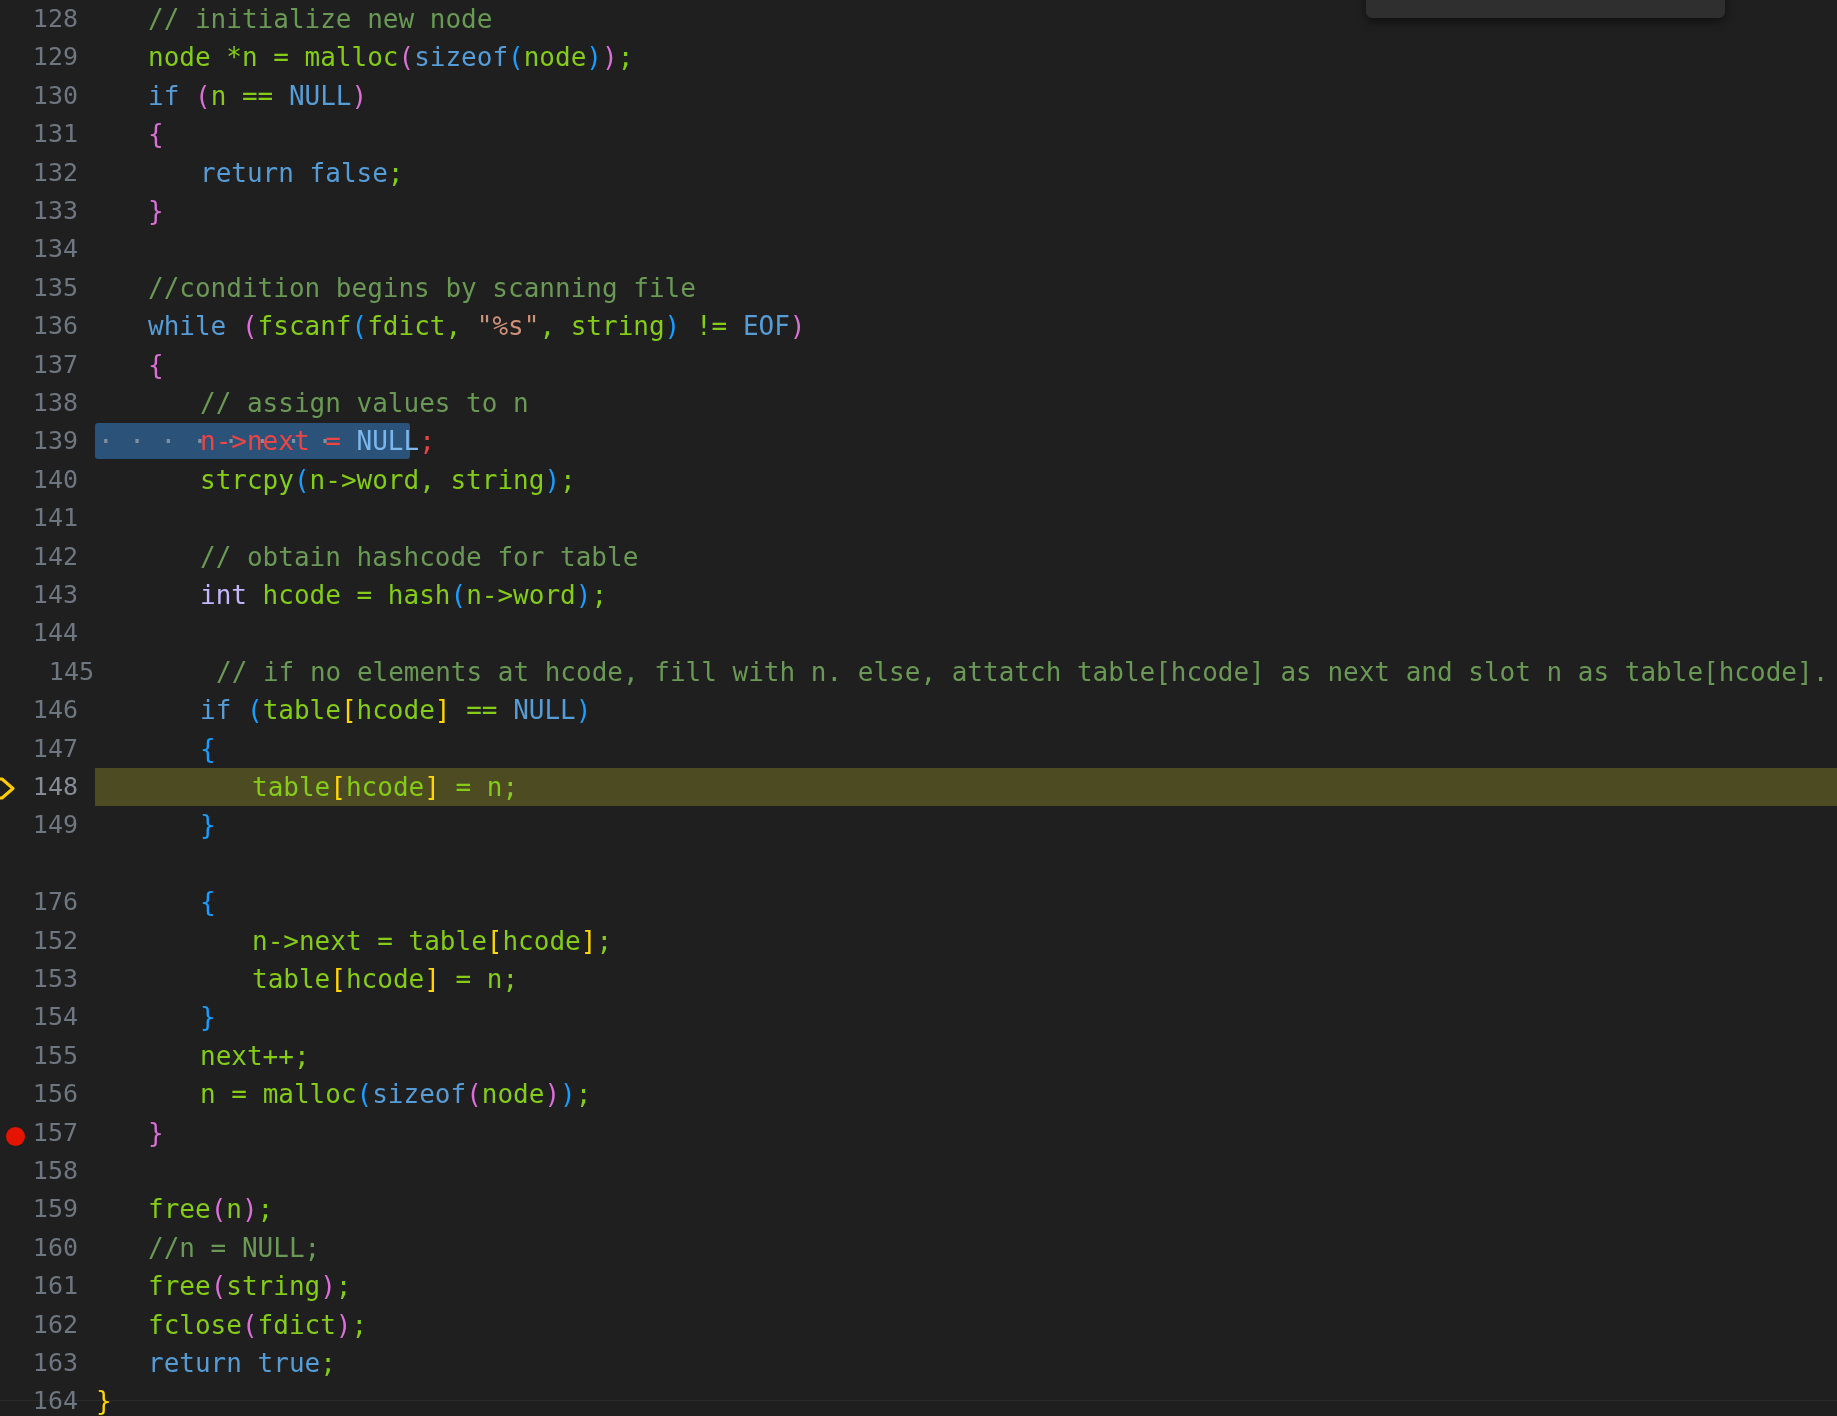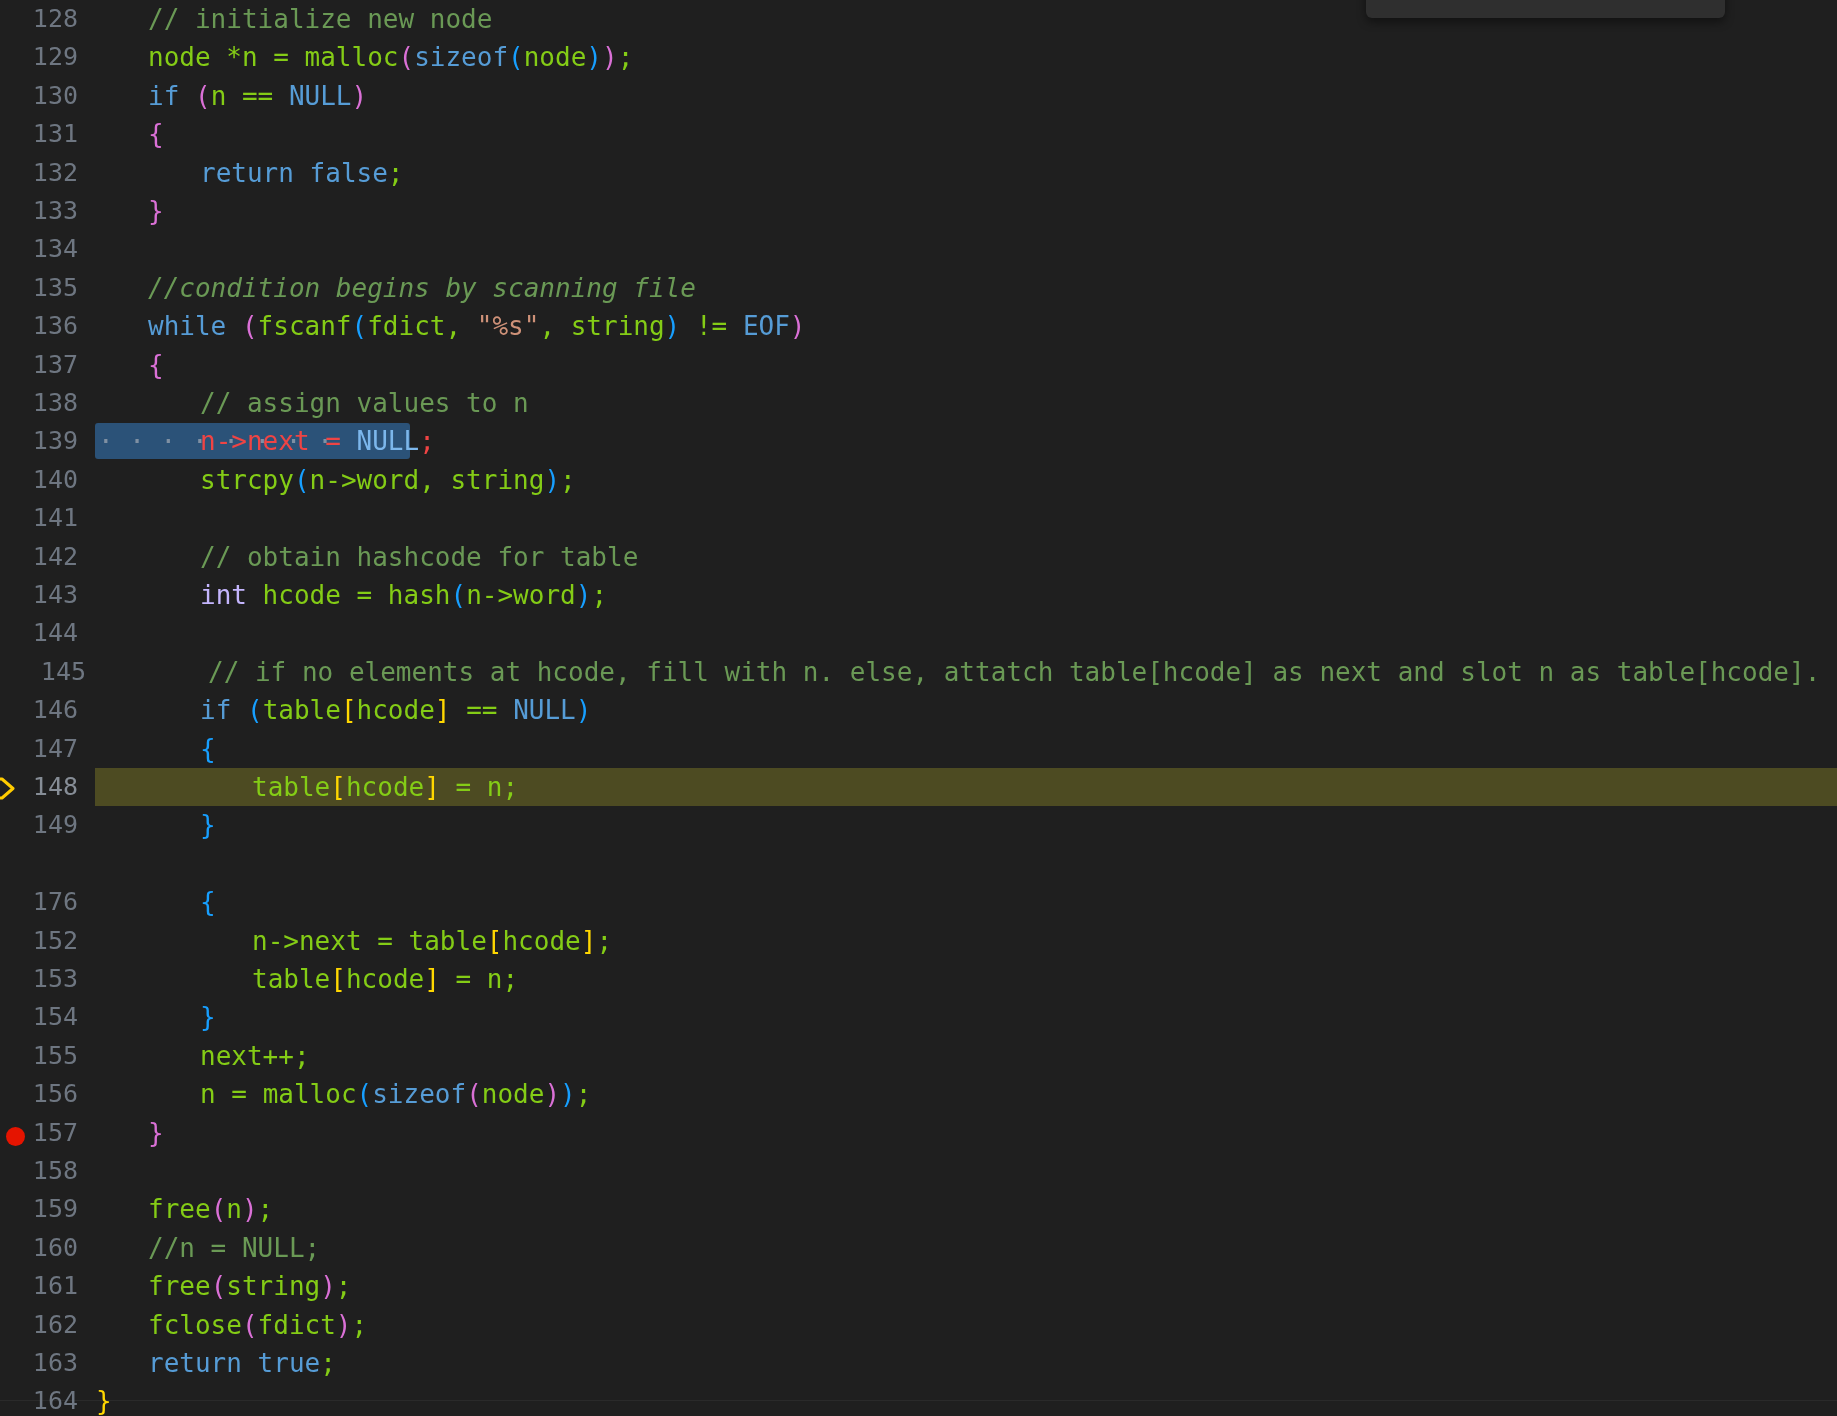--- a/index.html
+++ b/index.html
@@ -170,31 +170,31 @@
 <div id="editor">
 
   <div id="code-area">
       <div class="code-line" style="top: 0px; position: absolute; left: 0px; right: 0px;"><div class="gutter">128</div><div class="code-text" style="left: 148px;"><span class="t-comment">// initialize new node</span></div></div>
       <div class="code-line" style="top: 38.4px; position: absolute; left: 0px; right: 0px;"><div class="gutter">129</div><div class="code-text" style="left: 148px;"><span class="t-plain">node </span><span class="t-plain">*n = </span><span class="t-plain">malloc</span><span class="b2">(</span><span class="t-keyword">sizeof</span><span class="b3">(</span><span class="t-plain">node</span><span class="b3">)</span><span class="b2">)</span><span class="t-plain">;</span></div></div>
       <div class="code-line" style="top: 76.8px; position: absolute; left: 0px; right: 0px;"><div class="gutter">130</div><div class="code-text" style="left: 148px;"><span class="t-keyword">if</span><span class="t-plain"> </span><span class="b2">(</span><span class="t-plain">n == </span><span class="t-const">NULL</span><span class="b2">)</span></div></div>
       <div class="code-line" style="top: 115.2px; position: absolute; left: 0px; right: 0px;"><div class="gutter">131</div><div class="code-text" style="left: 148px;"><span class="b2">{</span></div></div>
       <div class="code-line" style="top: 153.6px; position: absolute; left: 0px; right: 0px;"><div class="gutter">132</div><div class="code-text" style="left: 200px;"><span class="t-keyword">return</span><span class="t-plain"> </span><span class="t-const">false</span><span class="t-plain">;</span></div></div>
       <div class="code-line" style="top: 192px; position: absolute; left: 0px; right: 0px;"><div class="gutter">133</div><div class="code-text" style="left: 148px;"><span class="b2">}</span></div></div>
       <div class="code-line" style="top: 230.4px; position: absolute; left: 0px; right: 0px;"><div class="gutter">134</div><div class="code-text" style="left: 96px;"></div></div>
-      <div class="code-line" style="top: 268.8px; position: absolute; left: 0px; right: 0px;"><div class="gutter">135</div><div class="code-text" style="left: 148px; font-style: italic;"><span class="t-comment">//condition begins by scanning file</span></div></div>
+      <div class="code-line" style="top: 268.8px; position: absolute; left: 0px; right: 0px;"><div class="gutter">135</div><div class="code-text" style="left: 148px;"><span class="t-comment">//condition begins by scanning file</span></div></div>
       <div class="code-line" style="top: 307.2px; position: absolute; left: 0px; right: 0px;"><div class="gutter">136</div><div class="code-text" style="left: 148px;"><span class="t-keyword">while</span><span class="t-plain"> </span><span class="b2">(</span><span class="t-plain">fscanf</span><span class="b3">(</span><span class="t-plain">fdict, </span><span class="t-string">"%s"</span><span class="t-plain">, string</span><span class="b3">)</span><span class="t-plain"> != </span><span class="t-const">EOF</span><span class="b2">)</span></div></div>
       <div class="code-line" style="top: 345.6px; position: absolute; left: 0px; right: 0px;"><div class="gutter">137</div><div class="code-text" style="left: 148px;"><span class="b2">{</span></div></div>
       <div class="code-line" style="top: 384px; position: absolute; left: 0px; right: 0px;"><div class="gutter">138</div><div class="code-text" style="left: 200px;"><span class="t-comment">// assign values to n</span></div></div>
       <div class="code-line" style="top: 422.4px; position: absolute; left: 0px; right: 0px;"><div class="sel-box" style="left: 95px; width: 315px;"></div><div class="ws-dots" style="left: 98px;">· · · · · · · ·</div><div class="gutter">139</div><div class="code-text" style="left: 200px;"><span class="sel-text">n-&gt;next = </span><span class="sel-const">NULL</span><span class="sel-text">;</span></div></div>
       <div class="code-line" style="top: 460.8px; position: absolute; left: 0px; right: 0px;"><div class="gutter">140</div><div class="code-text" style="left: 200px;"><span class="t-plain">strcpy</span><span class="b3">(</span><span class="t-plain">n-&gt;word, string</span><span class="b3">)</span><span class="t-plain">;</span></div></div>
       <div class="code-line" style="top: 499.2px; position: absolute; left: 0px; right: 0px;"><div class="gutter">141</div><div class="code-text" style="left: 96px;"></div></div>
       <div class="code-line" style="top: 537.6px; position: absolute; left: 0px; right: 0px;"><div class="gutter">142</div><div class="code-text" style="left: 200px;"><span class="t-comment">// obtain hashcode for table</span></div></div>
       <div class="code-line" style="top: 576px; position: absolute; left: 0px; right: 0px;"><div class="gutter">143</div><div class="code-text" style="left: 200px;"><span class="t-type">int</span><span class="t-plain"> hcode = </span><span class="t-plain">hash</span><span class="b3">(</span><span class="t-plain">n-&gt;word</span><span class="b3">)</span><span class="t-plain">;</span></div></div>
       <div class="code-line" style="top: 614.4px; position: absolute; left: 0px; right: 0px;"><div class="gutter">144</div><div class="code-text" style="left: 96px;"></div></div>
-      <div class="code-line" style="top: 652.8px; position: absolute; left: 8px; right: 0px;"><div class="gutter">145</div><div class="code-text" style="left: 200px;"><span class="t-comment">// if no elements at hcode, fill with n. else, attatch table[hcode] as next and slot n as table[hcode].</span></div></div>
+      <div class="code-line" style="top: 652.8px; position: absolute; left: 16px; right: 0px;"><div class="gutter">145</div><div class="code-text" style="left: 200px;"><span class="t-comment">// if no elements at hcode, fill with n. else, attatch table[hcode] as next and slot n as table[hcode].</span></div></div>
       <div class="code-line" style="top: 691.2px; position: absolute; left: 0px; right: 0px;"><div class="gutter">146</div><div class="code-text" style="left: 200px;"><span class="t-keyword">if</span><span class="t-plain"> </span><span class="b3">(</span><span class="t-plain">table</span><span class="b1">[</span><span class="t-plain">hcode</span><span class="b1">]</span><span class="t-plain"> == </span><span class="t-const">NULL</span><span class="b3">)</span></div></div>
       <div class="code-line" style="top: 729.6px; position: absolute; left: 0px; right: 0px;"><div class="gutter">147</div><div class="code-text" style="left: 200px;"><span class="b3">{</span></div></div>
       <div class="code-line" style="top: 768px; position: absolute; left: 0px; right: 0px;"><div class="line-bg-debug"></div><div class="marker"><svg class="exec-arrow" viewBox="0 0 30 25">
             <path d="M2 3 L16 3 L27 12.5 L16 22 L2 22 Z" fill="none" stroke="#ffcc00" stroke-width="3" stroke-linejoin="round"></path>
           </svg></div><div class="gutter active-num">148</div><div class="code-text" style="left: 252px;"><span class="t-plain">table</span><span class="b1">[</span><span class="t-plain">hcode</span><span class="b1">]</span><span class="t-plain"> = n;</span></div></div>
       <div class="code-line" style="top: 806.4px; position: absolute; left: 0px; right: 0px;"><div class="gutter">149</div><div class="code-text" style="left: 200px;"><span class="b3">}</span></div></div>
       <div class="code-line" style="top: 883.2px; position: absolute; left: 0px; right: 0px;"><div class="gutter">176</div><div class="code-text" style="left: 200px;"><span class="b3">{</span></div></div>
       <div class="code-line" style="top: 921.6px; position: absolute; left: 0px; right: 0px;"><div class="gutter">152</div><div class="code-text" style="left: 252px;"><span class="t-plain">n-&gt;next = table</span><span class="b1">[</span><span class="t-plain">hcode</span><span class="b1">]</span><span class="t-plain">;</span></div></div>
       <div class="code-line" style="top: 960px; position: absolute; left: 0px; right: 0px;"><div class="gutter">153</div><div class="code-text" style="left: 252px;"><span class="t-plain">table</span><span class="b1">[</span><span class="t-plain">hcode</span><span class="b1">]</span><span class="t-plain"> = n;</span></div></div>
       <div class="code-line" style="top: 998.4px; position: absolute; left: 0px; right: 0px;"><div class="gutter">154</div><div class="code-text" style="left: 200px;"><span class="b3">}</span></div></div>

